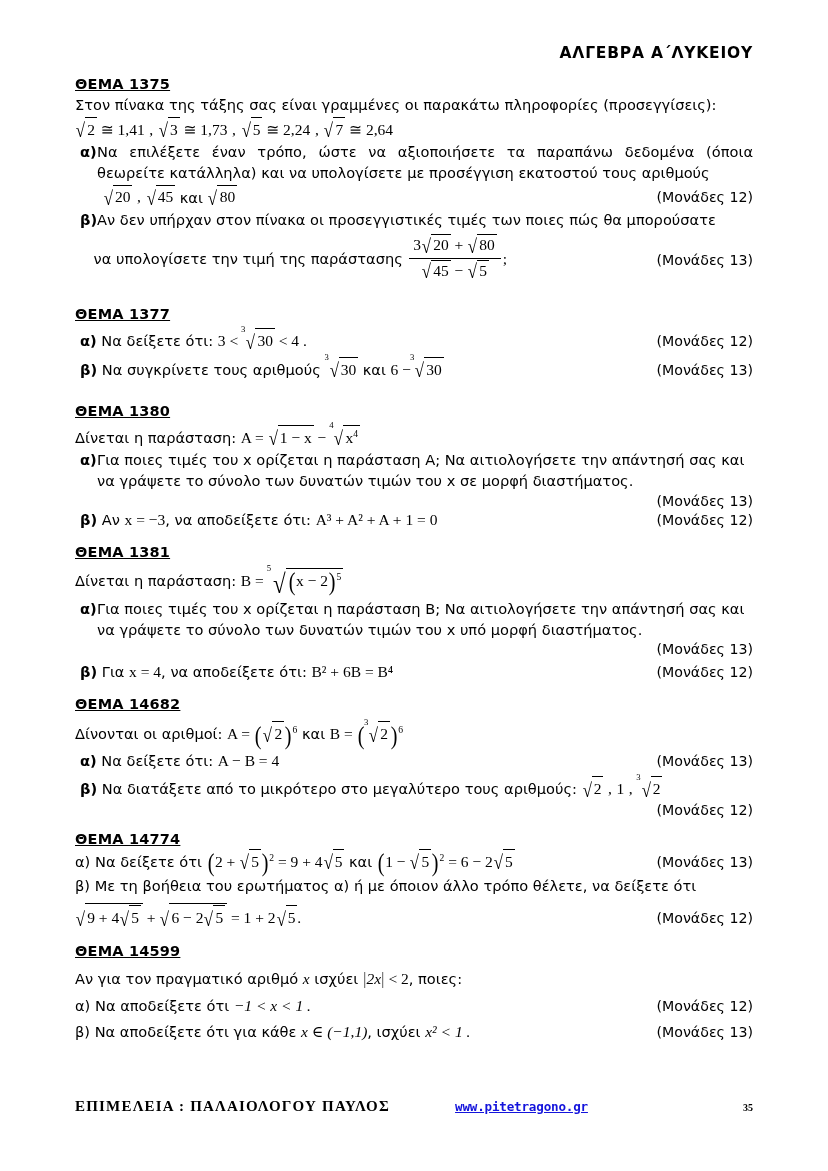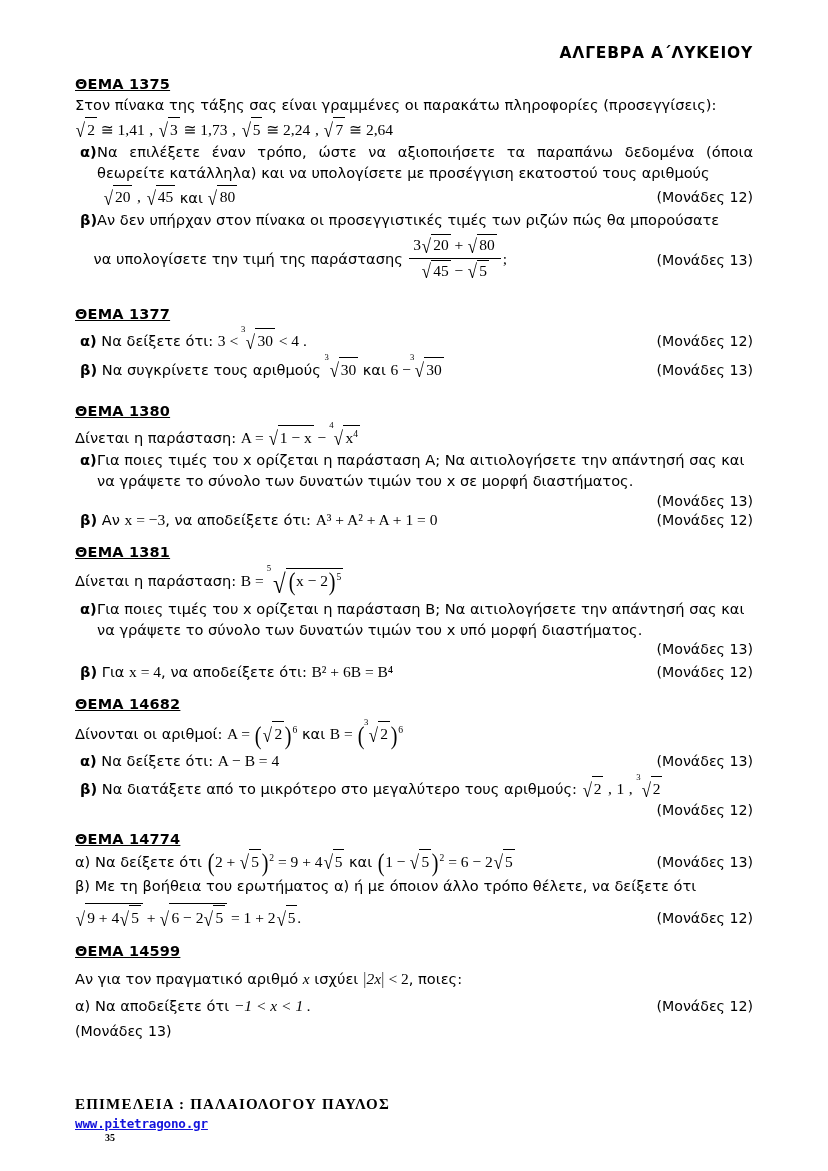--- a/index.html
+++ b/index.html
@@ -191,21 +191,20 @@
   }
 
   
   .footer {
     position: absolute;
     left: 75px;
     top: 1096px;
     width: 678px;
     display: flex;
     align-items: baseline;
-    flex-direction: column;
   }
   .footer-author {
     font-family: "Liberation Serif", "DejaVu Serif", serif;
     font-weight: bold;
     font-size: 15px;
     letter-spacing: 1.2px;
     flex: 0 0 auto;
   }
   .footer-link {
     flex: 1 1 auto;
@@ -263,21 +262,21 @@
           <span class="m">,</span>
           <span class="m"><span class="sqrt"><span class="rad">√</span><span class="rand">45</span></span></span>
           <span>και</span>
           <span class="m"><span class="sqrt"><span class="rad">√</span><span class="rand">80</span></span></span>
         </span>
         <span class="marks">(Μονάδες 12)</span>
       </div>
 
       <div class="item">
         <span class="lbl">β)</span>
-        <span class="body justify">Αν δεν υπήρχαν στον πίνακα οι προσεγγιστικές τιμές των ριζών πώς θα μπορούσατε</span>
+        <span class="body justify">Αν δεν υπήρχαν στον πίνακα οι προσεγγιστικές τιμές των ποιες πώς θα μπορούσατε</span>
       </div>
 
       <div class="row" style="margin-top:6px; align-items:center;">
         <span class="left">
           &nbsp;&nbsp;&nbsp;&nbsp;<span>να υπολογίσετε την τιμή της παράστασης</span>
           <span class="m">
             <span class="frac">
               <span class="num"><span>3</span><span class="sqrt"><span class="rad">√</span><span class="rand">20</span></span> <span>+</span> <span class="sqrt"><span class="rad">√</span><span class="rand">80</span></span></span>
               <span class="den"><span class="sqrt"><span class="rad">√</span><span class="rand">45</span></span> <span>−</span> <span class="sqrt"><span class="rad">√</span><span class="rand">5</span></span></span>
             </span><span>;</span>
@@ -471,20 +470,26 @@
       <div class="row" style="margin-top:4px;">
         <span class="left">
           <span>α)</span>
           <span>Να αποδείξετε ότι</span>
           <span class="var">−1 &lt; x &lt; 1 .</span>
         </span>
         <span class="marks">(Μονάδες 12)</span>
       </div>
 
       <div class="row" style="margin-top:4px;">
+        <span class="left">
+          <span>β)</span>
+          <span>Να αποδείξετε ότι για κάθε</span>
+          <span class="var">x ∈ (−1,1)</span><span>, ισχύει</span>
+          <span class="var">x² &lt; 1 .</span>
+        </span>
         <span class="marks">(Μονάδες 13)</span>
       </div>
     </div>
 
   </div>
 
   <div class="footer">
     <span class="footer-author">ΕΠΙΜΕΛΕΙΑ : ΠΑΛΑΙΟΛΟΓΟΥ ΠΑΥΛΟΣ</span>
     <span class="footer-link"><span class="link">www.pitetragono.gr</span></span>
     <span class="footer-page">35</span>

